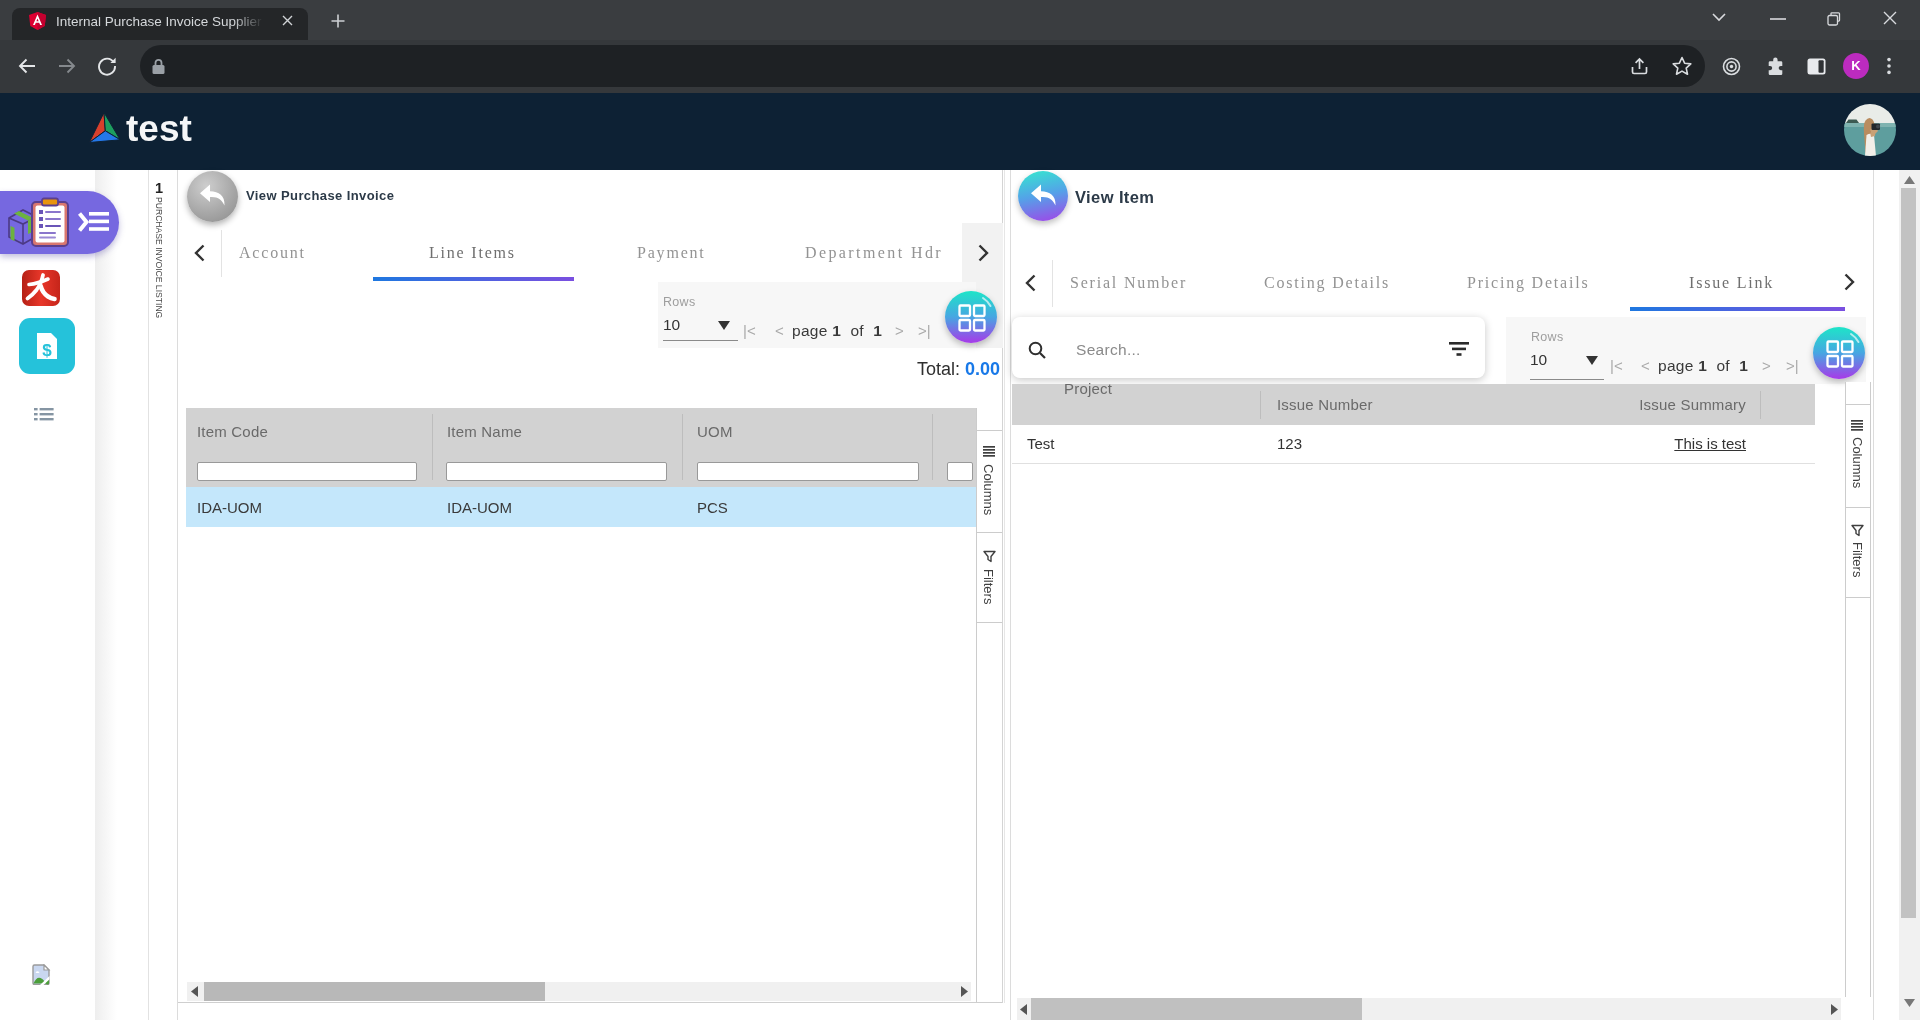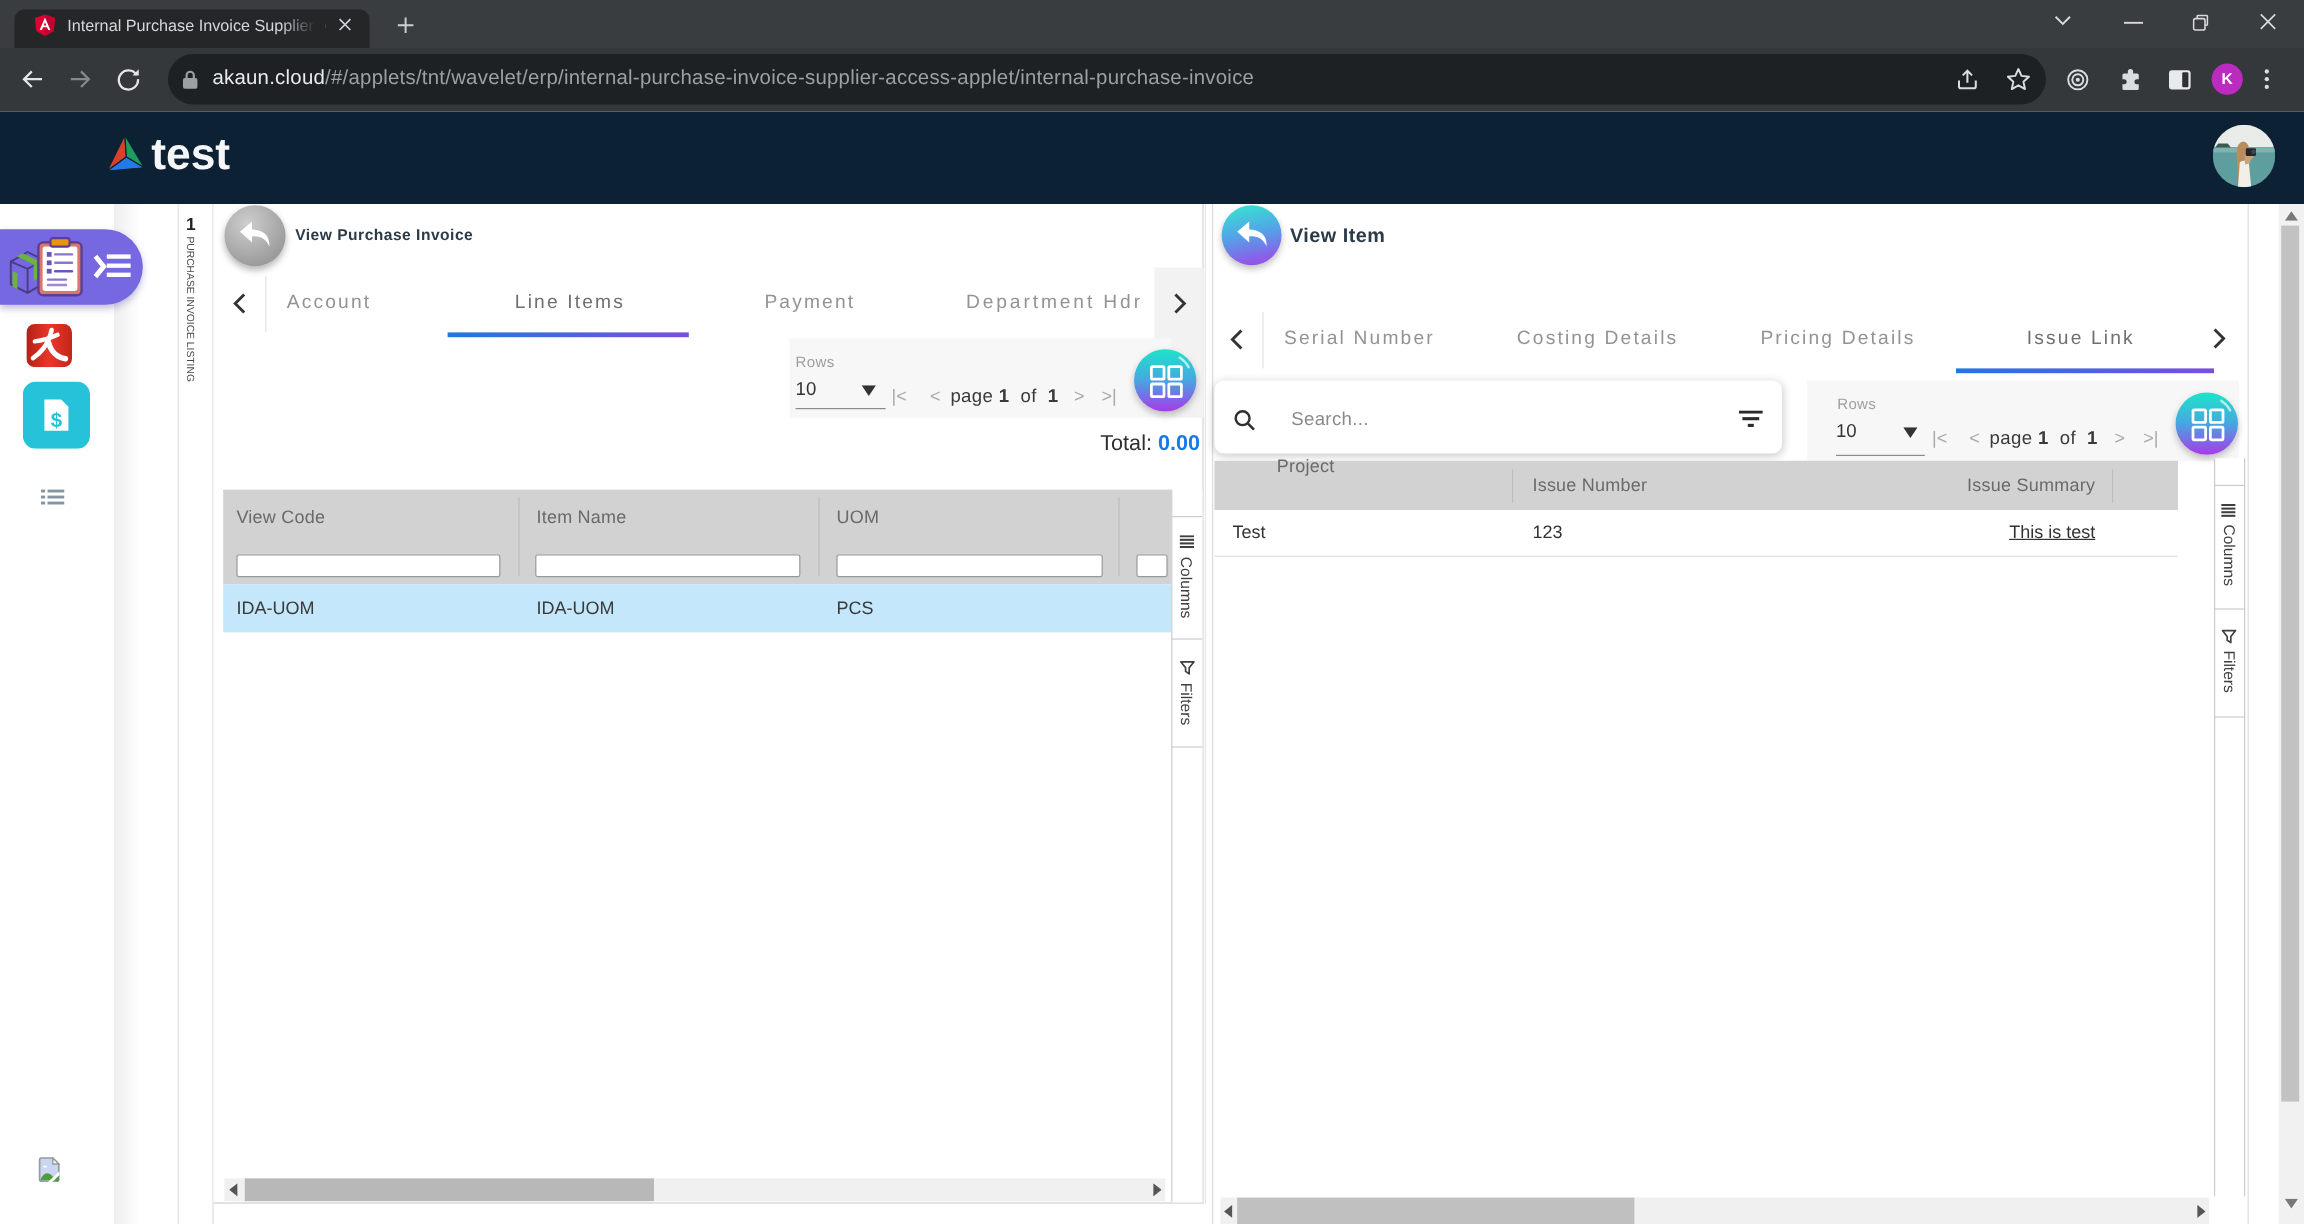--- a/index.html
+++ b/index.html
@@ -1,21 +1,21 @@
 <!DOCTYPE html>
 <html><head>
 <meta charset="utf-8">
 <style>
   * { margin:0; padding:0; box-sizing:border-box; }
   html,body { width:1920px; height:1020px; overflow:hidden; background:#fff; }
   body { font-family:"Liberation Sans", sans-serif; }
   .abs { position:absolute; }
   #page { position:relative; width:1920px; height:1020px; overflow:hidden; background:#fff; }
   .vtext { writing-mode:vertical-rl; }
-  .tabtxt { font-size:16px; color:#939393; letter-spacing:1.8px; }
+  .tabtxt { font-size:16px; color:#939393; letter-spacing:1.8px;font-family:Liberation Serif, serif; }
   .pagetxt { font-size:15.5px; color:#3a3a3a; letter-spacing:.3px; }
   .pgarrow { color:#a9a9a9; font-size:15px; }
 </style>
 </head>
 <body>
 <div id="page">
 
   <div class="abs" style="left:0;top:0;width:1920px;height:40px;background:#3a3d40;"></div>
   <div class="abs" style="left:12px;top:8px;width:296px;height:32px;background:#242628;border-radius:8px 8px 0 0;"></div>
 
@@ -57,21 +57,20 @@
   <svg class="abs" style="left:97px;top:56px;" width="20" height="20" viewBox="0 0 20 20">
       <path d="M16.8 6.4 A8 8 0 1 0 18 10" stroke="#e4e6e8" stroke-width="1.9" fill="none"></path>
       <path d="M18.6 1.8 V7 H13.4 Z" fill="#e4e6e8"></path>
     </svg>
 
   <div class="abs" style="left:140px;top:45px;width:1565px;height:42px;background:#1e2124;border-radius:21px;"></div>
   <svg class="abs" style="left:151px;top:58px;" width="15" height="17" viewBox="0 0 15 17">
       <rect x="1.5" y="7" width="12" height="9" rx="1.5" fill="#9aa0a6"></rect>
       <path d="M4.5 7 V4.8 a3 3 0 0 1 6 0 V7" stroke="#9aa0a6" stroke-width="1.8" fill="none"></path>
     </svg>
-  <div class="abs" style="left:177px;top:55px;width:1240px;height:21px;overflow:hidden;font-size:17px;letter-spacing:.2px;white-space:nowrap;color:#9aa0a6;"><span style="color:#e8eaed;">akaun.cloud</span>/#/applets/tnt/wavelet/erp/internal-purchase-invoice-supplier-access-applet/internal-purchase-invoice</div>
 
   <svg class="abs" style="left:1630px;top:57px;" width="19" height="19" viewBox="0 0 19 19">
       <path d="M2.5 10 V15 a1.5 1.5 0 0 0 1.5 1.5 H15 a1.5 1.5 0 0 0 1.5 -1.5 V10" stroke="#dadde0" stroke-width="1.7" fill="none"></path>
       <path d="M9.5 12 V2.5 M5.6 5.8 L9.5 1.9 L13.4 5.8" stroke="#dadde0" stroke-width="1.7" fill="none"></path>
     </svg>
   <svg class="abs" style="left:1672px;top:56px;" width="20" height="20" viewBox="0 0 20 20">
       <path d="M10 1.5 L12.6 7.2 L18.8 7.9 L14.2 12.1 L15.5 18.2 L10 15.1 L4.5 18.2 L5.8 12.1 L1.2 7.9 L7.4 7.2 Z" stroke="#dadde0" stroke-width="1.6" fill="none" stroke-linejoin="round"></path>
     </svg>
 
   <svg class="abs" style="left:1722px;top:57px;" width="19" height="19" viewBox="0 0 19 19">
@@ -248,21 +247,21 @@
       <rect x="14.5" y="29" width="10.5" height="10.5" rx="1"></rect>
         <rect x="29" y="29" width="10.5" height="10.5" rx="1"></rect>
     </g>
     <path d="M38 7 A 22 22 0 0 1 45.5 15" fill="none" stroke="rgba(255,255,255,.65)" stroke-width="2" stroke-linecap="round"></path>
   </svg>
 
   <div class="abs" style="left:700px;top:359px;width:300px;text-align:right;font-size:18px;color:#2f2f2f;">Total: <span style="color:#1778e8;font-weight:bold;">0.00</span></div>
   <div class="abs" style="left:700px;top:388px;width:300px;text-align:right;font-size:24px;color:#2f2f2f;margin-top:20px;">Tax: <span style="color:#1778e8;font-weight:bold;">0.00</span></div>
 
   <div class="abs" style="left:186px;top:408px;width:790px;height:79px;background:#d2d2d2;"></div>
-  <div class="abs" style="left:197px;top:423px;font-size:15px;color:#6a6a6a;letter-spacing:.2px;">View Code</div>
+  <div class="abs" style="left:197px;top:423px;font-size:15px;color:#6a6a6a;letter-spacing:.2px;">Item Code</div>
   <div class="abs" style="left:447px;top:423px;font-size:15px;color:#6a6a6a;letter-spacing:.2px;">Item Name</div>
   <div class="abs" style="left:697px;top:423px;font-size:15px;color:#6a6a6a;letter-spacing:.2px;">UOM</div>
   <div class="abs" style="left:432px;top:414px;width:1px;height:66px;background:#bdbdbd;"></div>
   <div class="abs" style="left:682px;top:414px;width:1px;height:66px;background:#bdbdbd;"></div>
   <div class="abs" style="left:932px;top:414px;width:1px;height:66px;background:#bdbdbd;"></div>
   <div class="abs" style="left:197px;top:462px;width:220px;height:19px;background:#fff;border:1px solid #999;border-radius:2px;"></div>
   <div class="abs" style="left:446px;top:462px;width:221px;height:19px;background:#fff;border:1px solid #999;border-radius:2px;"></div>
   <div class="abs" style="left:697px;top:462px;width:222px;height:19px;background:#fff;border:1px solid #999;border-radius:2px;"></div>
   <div class="abs" style="left:947px;top:462px;width:26px;height:19px;background:#fff;border:1px solid #999;border-radius:2px;"></div>
     <div class="abs" style="left:186px;top:487px;width:790px;height:40px;background:#c4e7fb;"></div>

